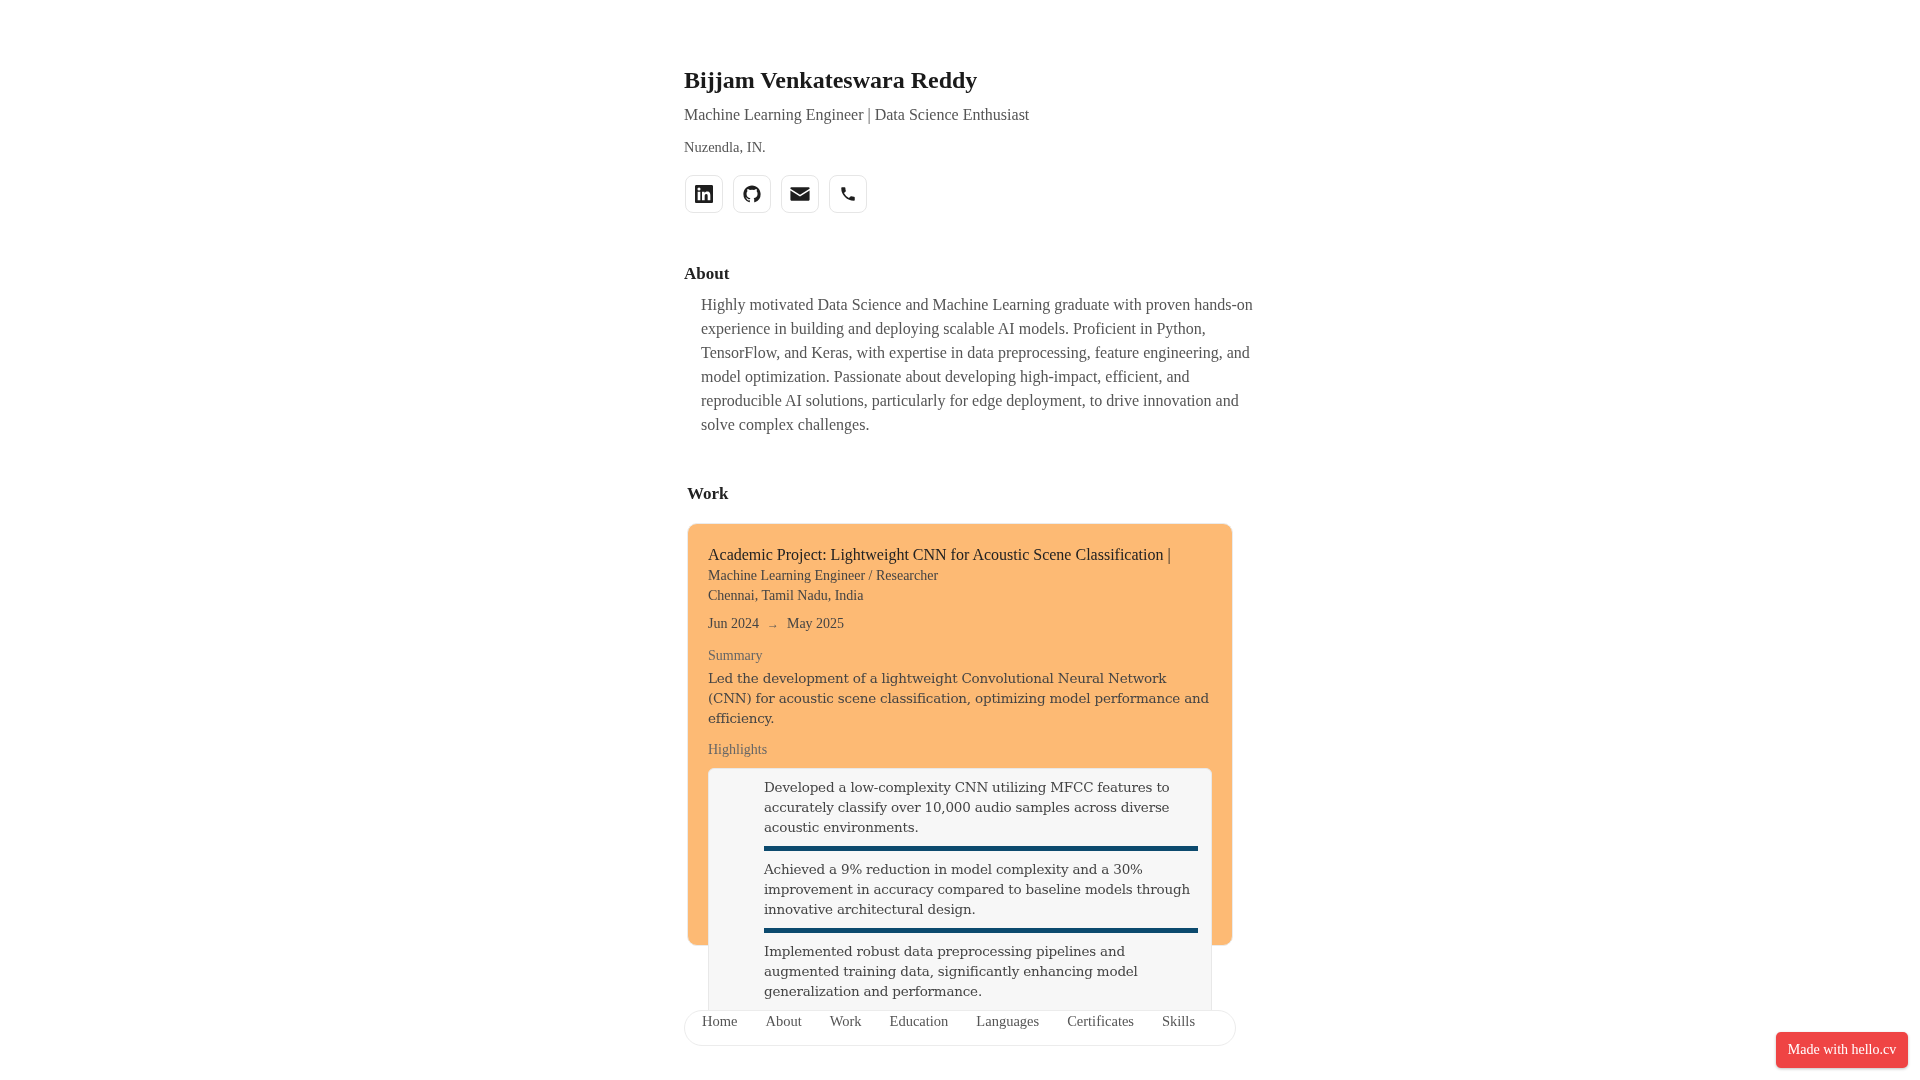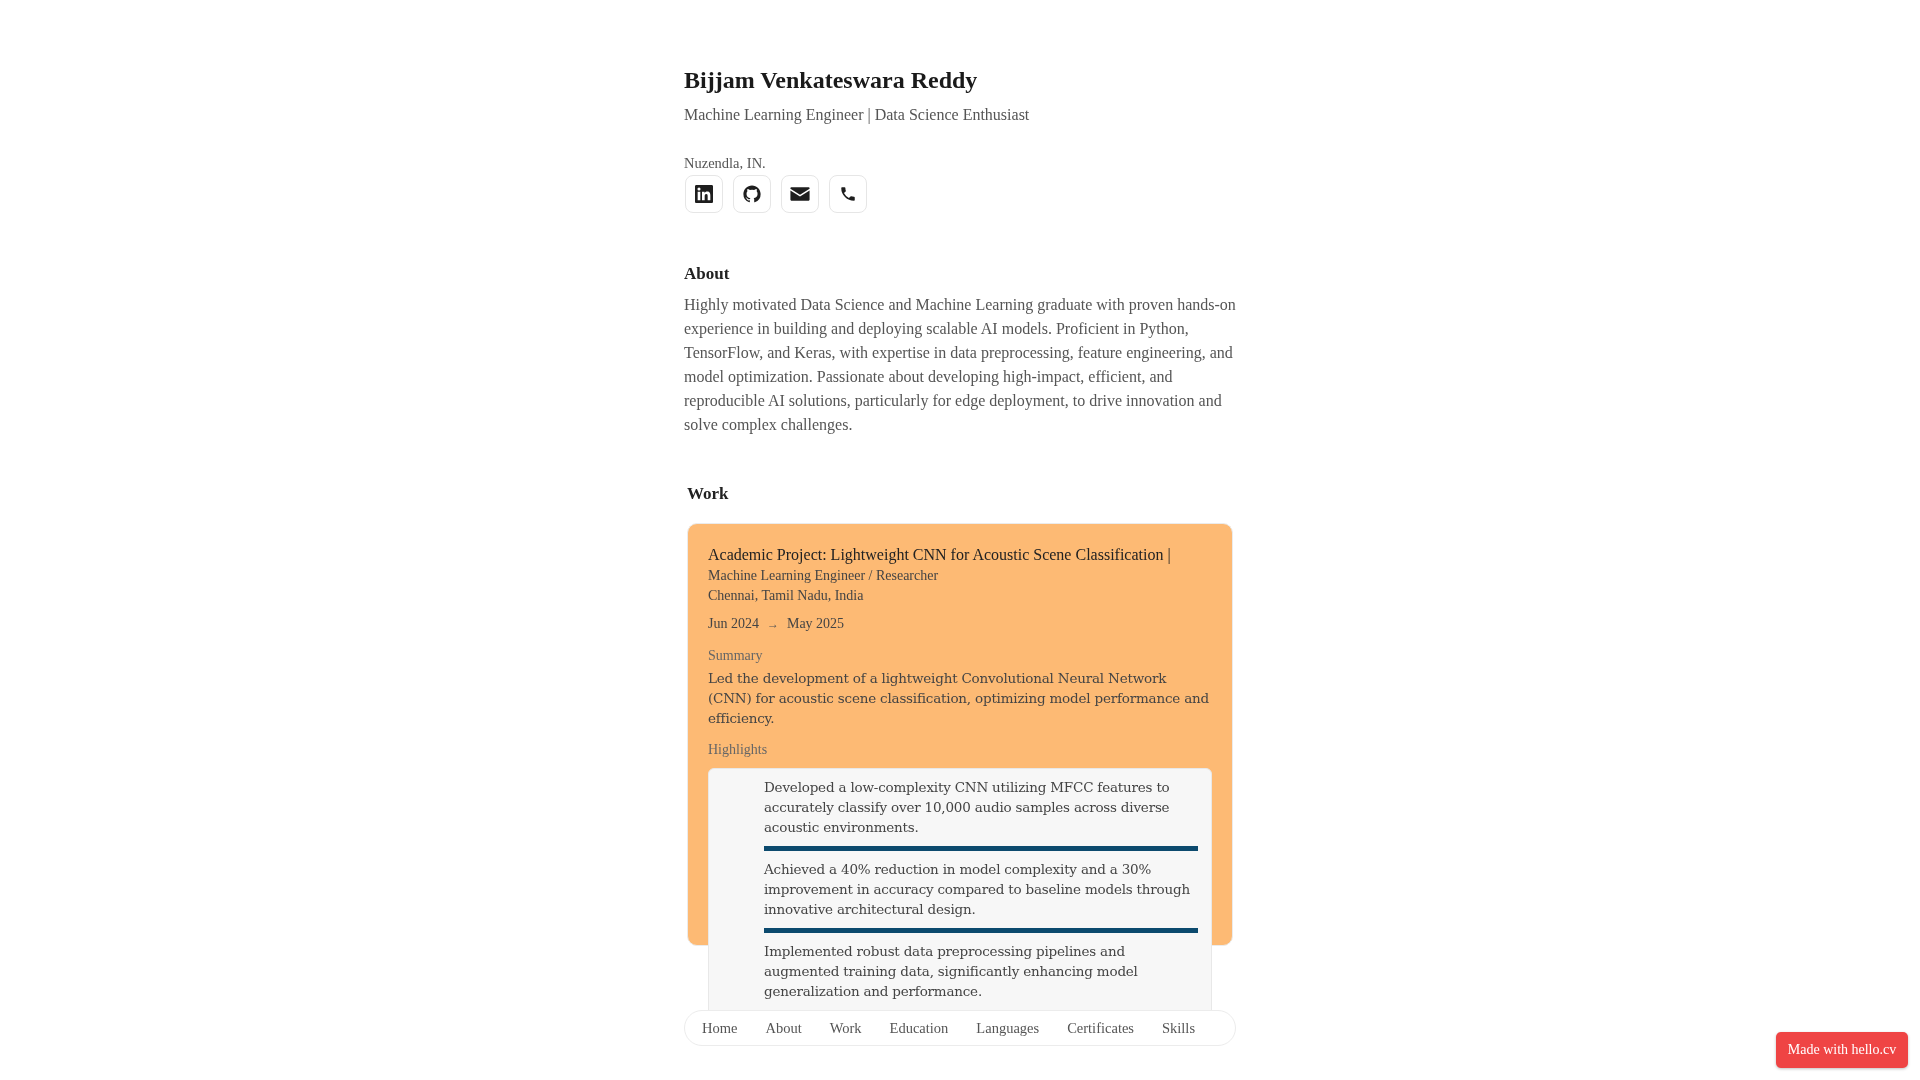--- a/index.html
+++ b/index.html
@@ -20,41 +20,41 @@
       position: absolute; left: 0; top: 64px;
       font-size: 24px; font-weight: bold; color: #1a1a1a;
       line-height: 32px; white-space: nowrap;
     }
     .tagline {
       position: absolute; left: 0; top: 104px;
       font-size: 16px; color: #555; line-height: 22px; white-space: nowrap;
     }
     .location {
       position: absolute; left: 0; top: 137px;
-      font-size: 14.5px; color: #555; line-height: 20px; white-space: nowrap; margin-top: 16px;
+      font-size: 14.5px; color: #555; line-height: 20px; white-space: nowrap;
     }
     .socials {
       position: absolute; left: 1px; top: 175px;
       display: flex; gap: 10px;
     }
     .social-btn {
       width: 38px; height: 38px;
       border: 1px solid #e6e6e6; border-radius: 8px;
       display: flex; align-items: center; justify-content: center;
       background: #fff; cursor: pointer;
     }
     .social-btn svg { width: 18px; height: 18px; fill: #1e1e1e; }
 
     
     .about-title {
       position: absolute; left: 0; top: 262px;
       font-size: 17px; color: #222; line-height: 24px;
     }
     .about-text {
-      position: absolute; left: 0; top: 293px; width: 556px;
+      position: absolute; left: 17px; top: 293px; width: 556px;
       font-size: 16px; color: #555; line-height: 24px;
     }
 
     
     .work-title {
       position: absolute; left: 3px; top: 482px;
       font-size: 17px; color: #222; line-height: 24px;
     }
     .work-card {
       position: absolute; left: 3px; top: 523px;
@@ -97,21 +97,21 @@
       border-bottom: 5px solid #0c4a6e;
       margin-left: 42px;
     }
 
     
     .bottom-nav {
       position: absolute; left: 684px; top: 1010px;
       width: 552px; height: 36px;
       border: 1px solid #ececec; border-radius: 23px;
       background: #fff;
-      display: flex; align-items: center;
+      display: flex; 
       padding-left: 3px; overflow: hidden;
     }
     .nav-item {
       font-size: 14.5px; color: #555; padding: 0 14px;
       line-height: 20px; white-space: nowrap; cursor: pointer;
     }
     .made-with {
       position: absolute; left: 1776px; top: 1032px;
       width: 132px; height: 36px;
       background: #ef4444; color: #fff; border-radius: 5px;
@@ -162,21 +162,21 @@
     <div class="job-dates">
       <span>Jun 2024</span>
       <span class="arrow">→</span>
       <span>May 2025</span>
     </div>
     <div class="sub-label">Summary</div>
     <div class="summary-text">Led the development of a lightweight Convolutional Neural Network (CNN) for acoustic scene classification, optimizing model performance and efficiency.</div>
     <div class="sub-label">Highlights</div>
     <div class="highlights-box">
       <div class="highlight-item">Developed a low-complexity CNN utilizing MFCC features to accurately classify over 10,000 audio samples across diverse acoustic environments.</div>
-      <div class="highlight-item">Achieved a 40% reduction in model complexity and a 30% improvement in accuracy compared to baseline models through innovative architectural design.</div>
+      <div class="highlight-item">Achieved a 9% reduction in model complexity and a 30% improvement in accuracy compared to baseline models through innovative architectural design.</div>
       <div class="highlight-item">Implemented robust data preprocessing pipelines and augmented training data, significantly enhancing model generalization and performance.</div>
     </div>
   </div>
 </div>
 
 <nav class="bottom-nav">
   <a class="nav-item">Home</a>
   <a class="nav-item">About</a>
   <a class="nav-item">Work</a>
   <a class="nav-item">Education</a>

